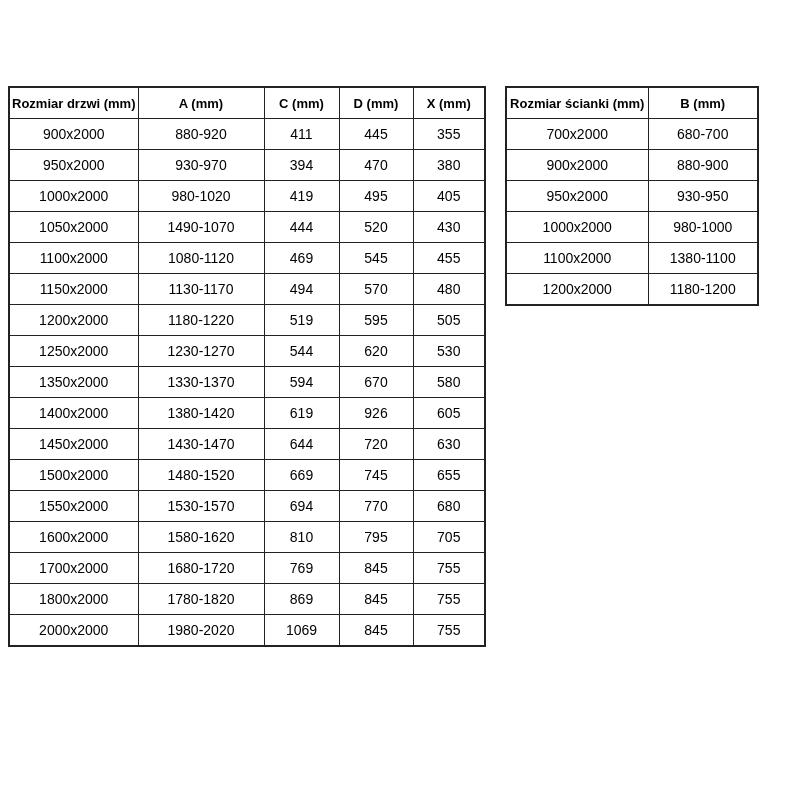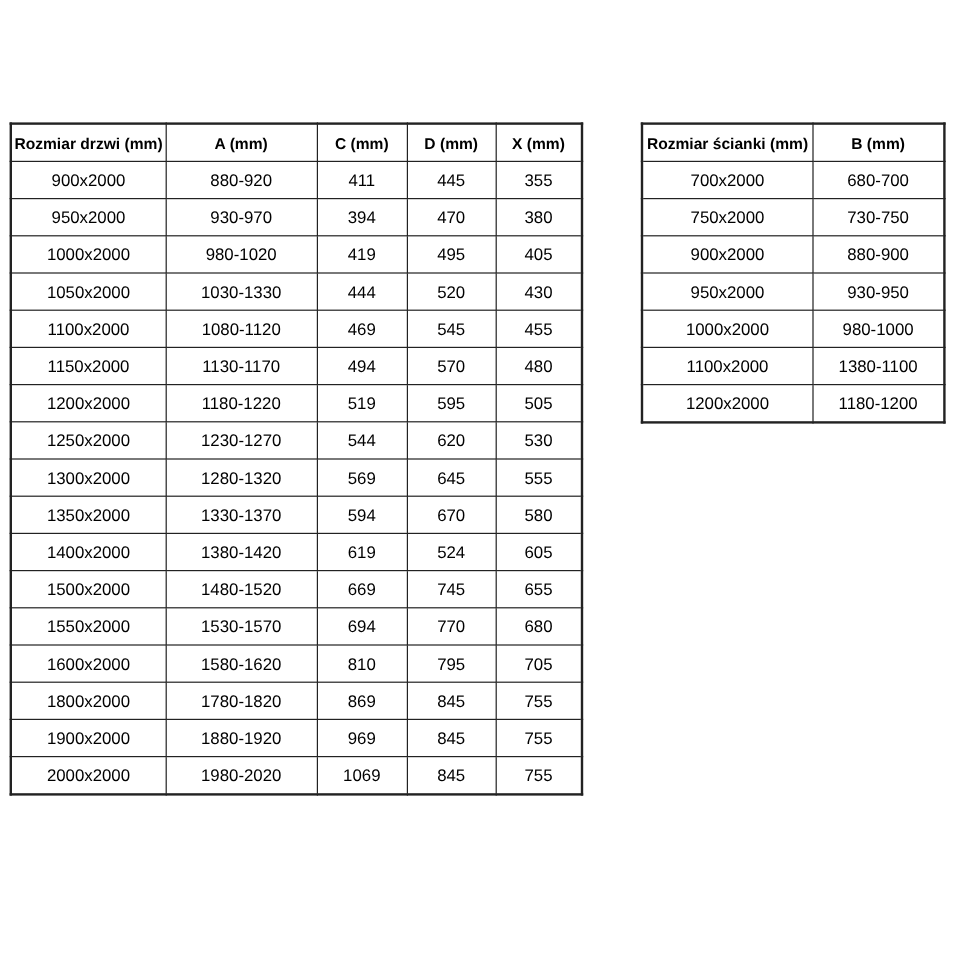--- a/index.html
+++ b/index.html
@@ -16,21 +16,20 @@
     color: #000000;
     overflow: hidden;
   }
   table.spec {
     position: absolute;
     top: 86px;
     border-collapse: collapse;
     table-layout: fixed;
     background: #ffffff;
     border: 2px solid #222222;
-    margin-top: 16px;
   }
   table.spec th,
   table.spec td {
     border: 1px solid #222222;
     height: 30px;
     padding: 0 2px;
     text-align: center;
     vertical-align: middle;
     white-space: nowrap;
     overflow: hidden;
@@ -41,21 +40,21 @@
   }
   table.spec td {
     font-size: 14px;
     font-weight: normal;
   }
   #door-table {
     left: 8px;
     width: 476px;
   }
   #wall-table {
-    left: 534px;
+    left: 505px;
     width: 252px;
   }
   #door-table col.c1 { width: 129px; }
   #door-table col.c2 { width: 126px; }
   #door-table col.c3 { width: 75px; }
   #door-table col.c4 { width: 74px; }
   #door-table col.c5 { width: 72px; }
   #wall-table col.c1 { width: 142px; }
   #wall-table col.c2 { width: 110px; }
 </style>
@@ -98,21 +97,21 @@
         </tr>
         <tr>
           <td>1000x2000</td>
           <td>980-1020</td>
           <td>419</td>
           <td>495</td>
           <td>405</td>
         </tr>
         <tr>
           <td>1050x2000</td>
-          <td>1030-1330</td>
+          <td>1490-1070</td>
           <td>444</td>
           <td>520</td>
           <td>430</td>
         </tr>
         <tr>
           <td>1100x2000</td>
           <td>1080-1120</td>
           <td>469</td>
           <td>545</td>
           <td>455</td>
@@ -132,39 +131,39 @@
           <td>505</td>
         </tr>
         <tr>
           <td>1250x2000</td>
           <td>1230-1270</td>
           <td>544</td>
           <td>620</td>
           <td>530</td>
         </tr>
         <tr>
-          <td>1300x2000</td>
-          <td>1280-1320</td>
-          <td>569</td>
-          <td>645</td>
-          <td>555</td>
-        </tr>
-        <tr>
           <td>1350x2000</td>
           <td>1330-1370</td>
           <td>594</td>
           <td>670</td>
           <td>580</td>
         </tr>
         <tr>
           <td>1400x2000</td>
           <td>1380-1420</td>
           <td>619</td>
-          <td>524</td>
+          <td>926</td>
           <td>605</td>
+        </tr>
+        <tr>
+          <td>1450x2000</td>
+          <td>1430-1470</td>
+          <td>644</td>
+          <td>720</td>
+          <td>630</td>
         </tr>
         <tr>
           <td>1500x2000</td>
           <td>1480-1520</td>
           <td>669</td>
           <td>745</td>
           <td>655</td>
         </tr>
         <tr>
           <td>1550x2000</td>
@@ -174,30 +173,30 @@
           <td>680</td>
         </tr>
         <tr>
           <td>1600x2000</td>
           <td>1580-1620</td>
           <td>810</td>
           <td>795</td>
           <td>705</td>
         </tr>
         <tr>
+          <td>1700x2000</td>
+          <td>1680-1720</td>
+          <td>769</td>
+          <td>845</td>
+          <td>755</td>
+        </tr>
+        <tr>
           <td>1800x2000</td>
           <td>1780-1820</td>
           <td>869</td>
-          <td>845</td>
-          <td>755</td>
-        </tr>
-        <tr>
-          <td>1900x2000</td>
-          <td>1880-1920</td>
-          <td>969</td>
           <td>845</td>
           <td>755</td>
         </tr>
         <tr>
           <td>2000x2000</td>
           <td>1980-2020</td>
           <td>1069</td>
           <td>845</td>
           <td>755</td>
         </tr>
@@ -214,24 +213,20 @@
           <th>Rozmiar ścianki (mm)</th>
           <th>B (mm)</th>
         </tr>
       </thead>
       <tbody>
         <tr>
           <td>700x2000</td>
           <td>680-700</td>
         </tr>
         <tr>
-          <td>750x2000</td>
-          <td>730-750</td>
-        </tr>
-        <tr>
           <td>900x2000</td>
           <td>880-900</td>
         </tr>
         <tr>
           <td>950x2000</td>
           <td>930-950</td>
         </tr>
         <tr>
           <td>1000x2000</td>
           <td>980-1000</td>

